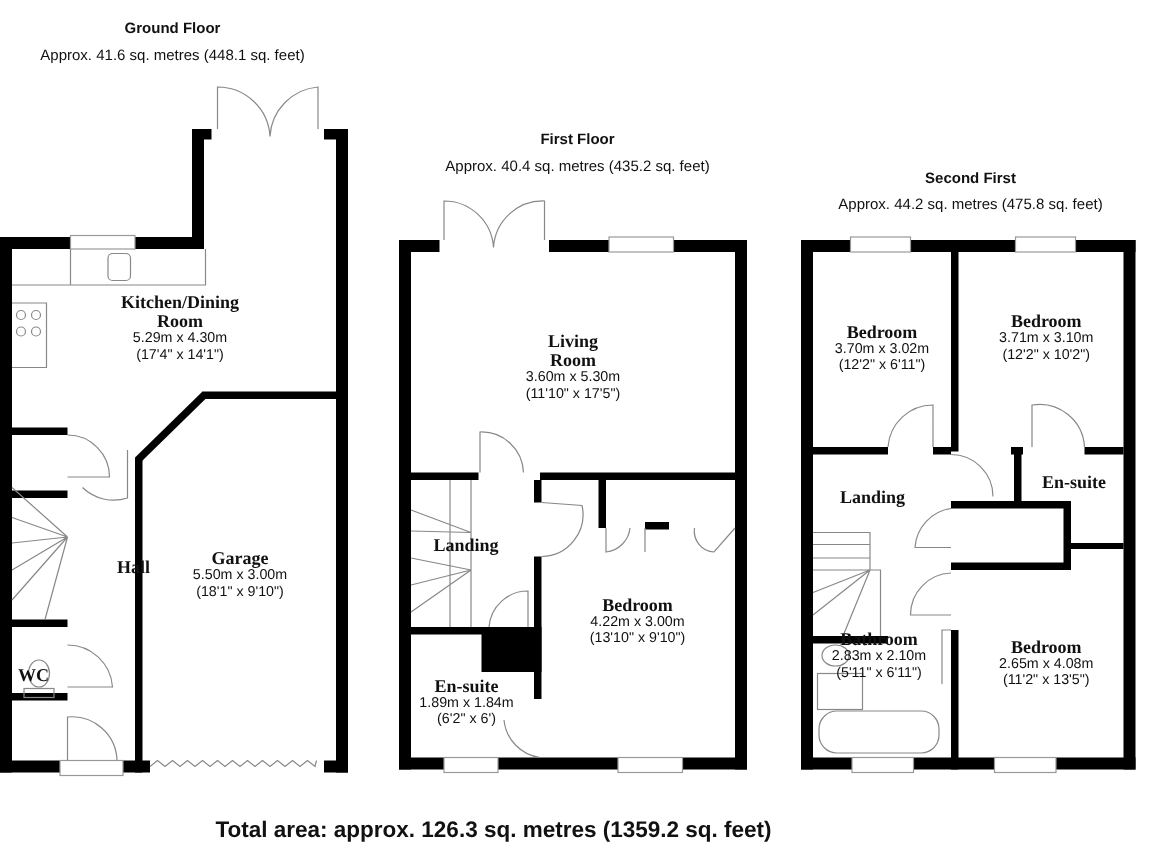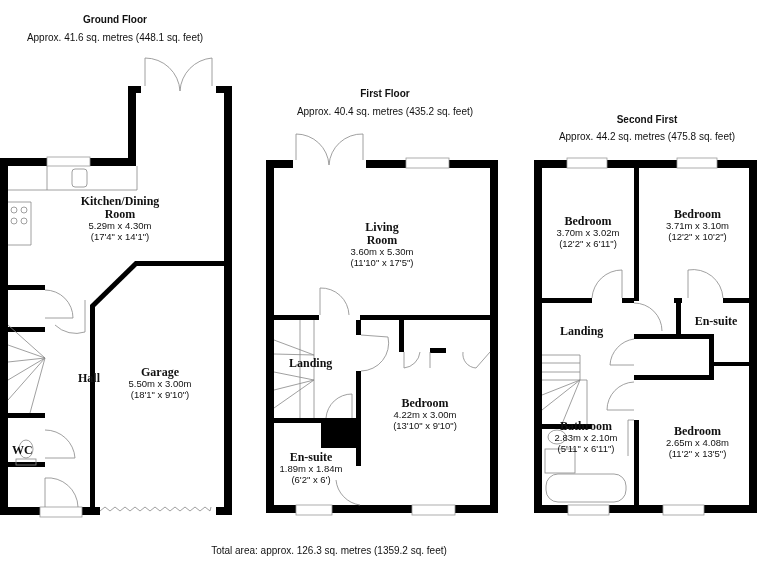--- a/index.html
+++ b/index.html
@@ -2,21 +2,21 @@
 <html><head>
 <meta charset="utf-8">
 <style>
   html, body { margin: 0; padding: 0; background: #ffffff; }
   body { width: 768px; height: 576px; position: relative; overflow: hidden; font-family: "Liberation Sans", sans-serif; color: #111; }
   .floor-title { position: absolute; font-weight: bold; font-size: 10px; text-align: center; white-space: nowrap; }
   .floor-sub { position: absolute; font-size: 10px; text-align: center; white-space: nowrap; }
   .room { position: absolute; text-align: center; white-space: nowrap; line-height: 1.1; }
   .room .name { font-weight: bold; font-size: 12px; font-family: Liberation Serif, serif; }
   .room .dim { font-size: 9.5px; }
-  .total { position: absolute; left: 0; width: 658px; top: 545px; text-align: center; font-size: 10px; }
+  .total { position: absolute; left: 0; width: 658px; top: 545px; text-align: center; font-size: 15px; font-weight: bold; }
   svg { position: absolute; left: 0; top: 0; }
   .wall { fill: #000; }
   .thin { fill: none; stroke: #888; stroke-width: 0.8; }
   .win { fill: #fff; stroke: #999; stroke-width: 0.8; }
 </style>
 </head>
 <body>
 
 <svg width="768" height="576" viewBox="0 0 768 576">
 

